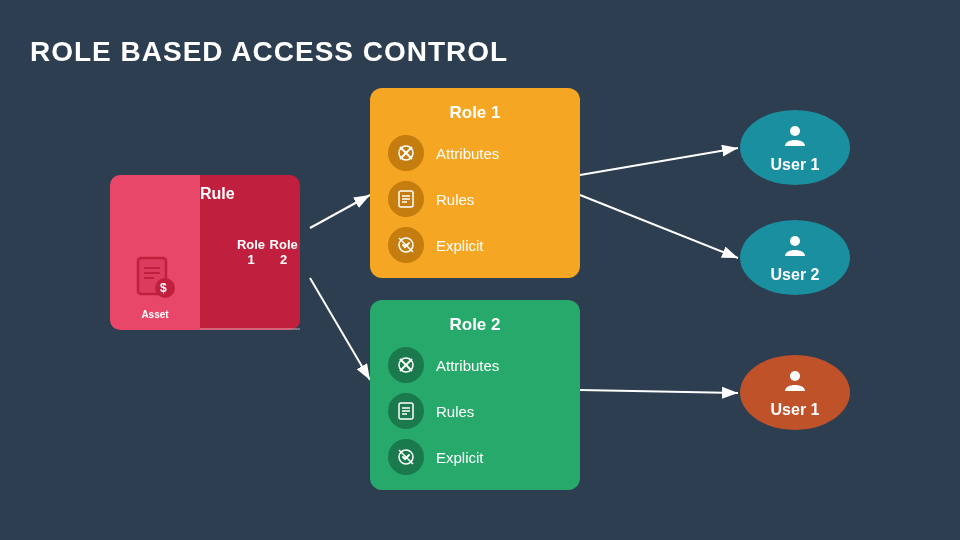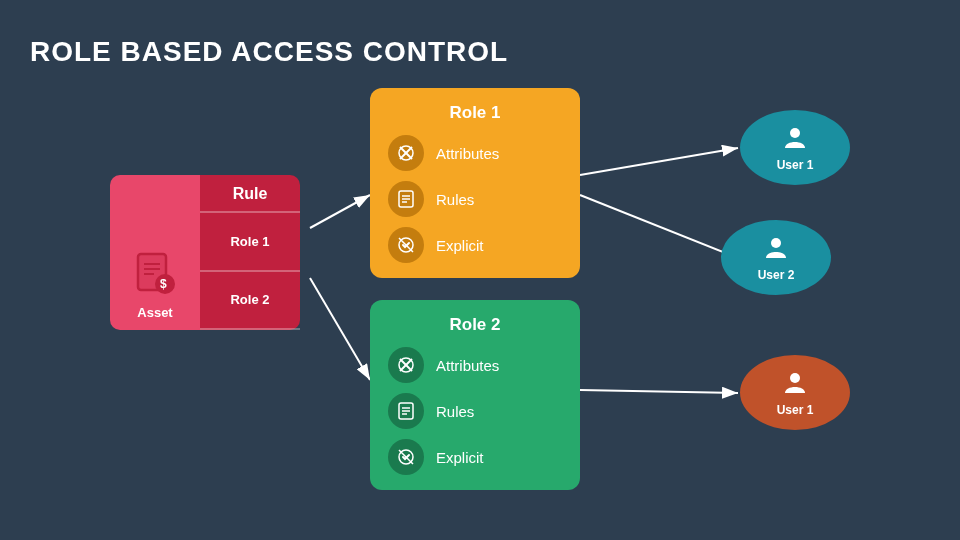--- a/index.html
+++ b/index.html
@@ -45,30 +45,30 @@
     }
 
     .asset-icon-svg {
       width: 50px;
       height: 50px;
       margin-bottom: 6px;
     }
 
     .asset-label {
       color: #ffffff;
-      font-size: 13px;
+      font-size: 10px;
       font-weight: bold;
     }
 
     .asset-rules-box {
       background-color: #c0203e;
       width: 100px;
       border-radius: 0 10px 10px 0;
       display: flex;
-      flex-direction: column;
+      flex-direction: row;
       justify-content: center;
     }
 
     .asset-rules-header {
       color: #ffffff;
       font-size: 16px;
       font-weight: bold;
       text-align: center;
       padding: 10px 0 8px 0;
       border-bottom: 2px solid rgba(255,255,255,0.3);
@@ -166,41 +166,41 @@
       height: 75px;
       top: 110px;
       left: 740px;
     }
 
     .user-oval-2 {
       background-color: #1a8fa0;
       width: 110px;
       height: 75px;
       top: 220px;
-      left: 721px;
+      left: 740px;
     }
 
     .user-oval-3 {
       background-color: #c0522a;
       width: 110px;
       height: 75px;
       top: 355px;
       left: 740px;
     }
 
     .user-icon {
       font-size: 22px;
       color: white;
       line-height: 1;
       margin-bottom: 2px;
     }
 
     .user-label {
       color: #ffffff;
-      font-size: 12px;
+      font-size: 16px;
       font-weight: bold;
     }
 
     
     .arrows-svg {
       position: absolute;
       top: 0;
       left: 0;
       width: 960px;
       height: 540px;

